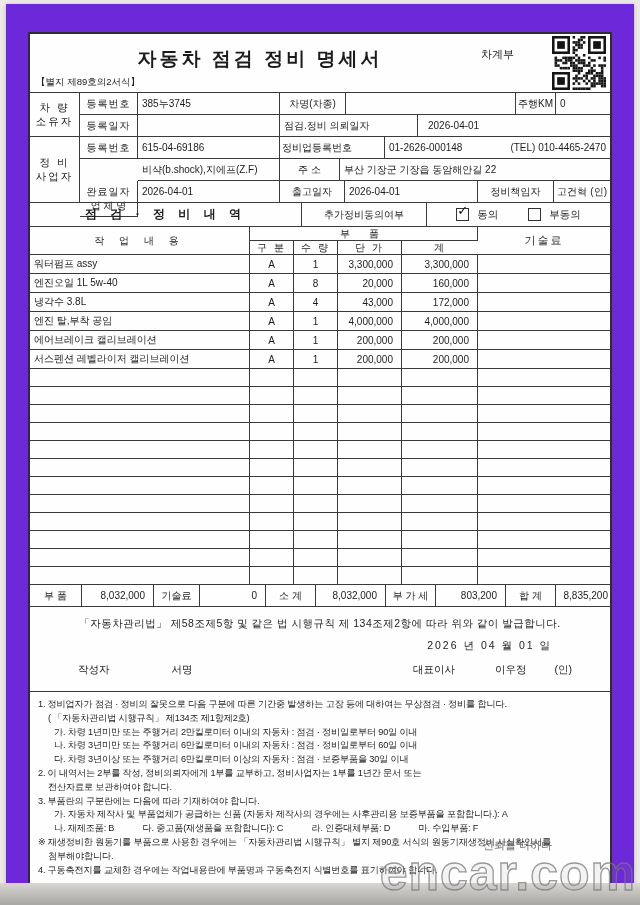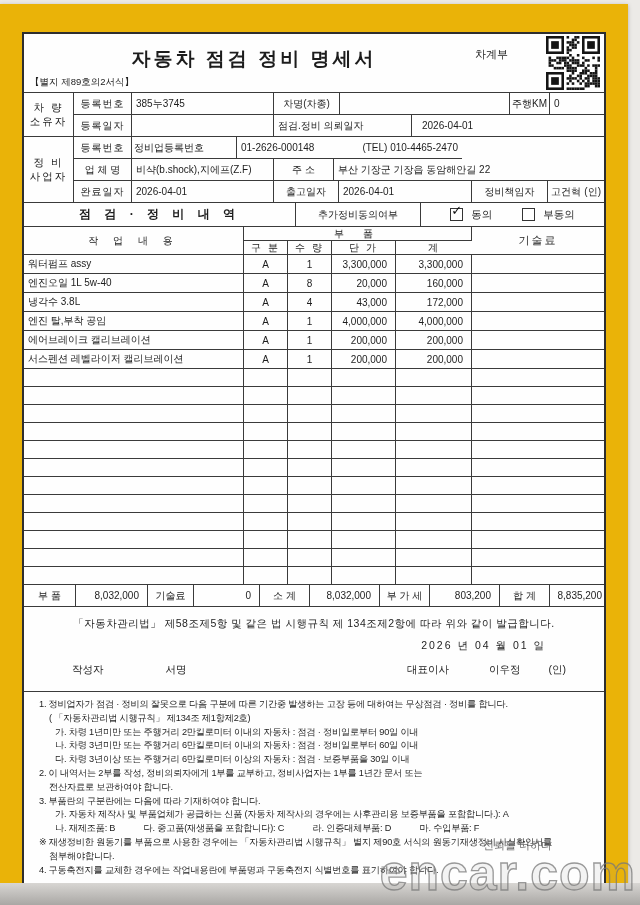--- a/index.html
+++ b/index.html
@@ -4,22 +4,22 @@
 <style>
   html,body{margin:0;padding:0;}
   body{
     width:640px;height:905px;position:relative;overflow:hidden;
     background:#eceae7;
     font-family:"Liberation Sans","DejaVu Sans",sans-serif;
     color:#1c1c1c;
   }
   .photo-bottom{position:absolute;left:0;right:0;bottom:0;height:22px;
     background:linear-gradient(#d8d6d3,#a9a7a4);}
-  .paper{position:absolute;left:0;top:4px;width:628px;height:886px;
-    background:#eab308;box-shadow:0 1px 4px rgba(0,0,0,.25);}
+  .paper{position:absolute;left:6px;top:4px;width:628px;height:886px;
+    background:#6d28d9;box-shadow:0 1px 4px rgba(0,0,0,.25);}
   .form{position:absolute;left:22px;top:28px;width:584px;height:854px;
     border:2px solid #2e2e2e;background:#fefefe;box-sizing:border-box;}
   .r{display:flex;}
   .c{border-right:1px solid #3a3a3a;border-bottom:1px solid #3a3a3a;
      display:flex;align-items:center;padding:0 4px;box-sizing:border-box;
      overflow:hidden;white-space:nowrap;font-size:10px;}
   .c:last-child{border-right:none;}
   .lbl{justify-content:center;letter-spacing:1px;}
   .ctr{justify-content:center;}
   .rgt{justify-content:flex-end;padding-right:8px;}
@@ -68,21 +68,21 @@
   .stmt{position:absolute;left:0;right:0;top:10px;text-align:center;letter-spacing:.5px;}
   .idate{position:absolute;right:58px;top:32px;letter-spacing:2px;}
   .sigrow{position:absolute;left:0;right:0;top:56px;display:flex;}
   .sigrow span{display:inline-block;}
   .s-writer{margin-left:48px;}
   .s-sign{margin-left:62px;}
   .s-ceo{margin-left:auto;margin-right:40px;}
   .s-name{margin-right:28px;}
   .s-seal{margin-right:38px;}
   
-  .notes{padding:6px 8px 0 15px;font-size:9.2px;line-height:13.8px;letter-spacing:-0.2px;}
+  .notes{padding:6px 8px 0 8px;font-size:9.2px;line-height:13.8px;letter-spacing:-0.2px;}
   .n0{margin-left:0;}
   .n1{margin-left:10px;}
   .n2{margin-left:16px;}
   .npre{white-space:pre;}
   
   .slogan{position:absolute;right:88px;top:838px;font-size:11px;color:#6a6a6a;z-index:5;}
   .wm{position:absolute;right:4px;top:844px;font-size:50px;font-weight:bold;
     letter-spacing:1px;z-index:6;color:rgba(150,150,150,0.10);
     -webkit-text-stroke:1.3px rgba(120,120,120,0.75);
     font-family:"Liberation Sans",sans-serif;}
@@ -267,28 +267,29 @@
     </div>
 
     <div class="block">
       <div class="sect" style="height:66px;">
         <span>정 비</span>
         <span>사업자</span>
       </div>
       <div class="rows">
         <div class="irow">
           <div class="c lbl" style="width:58px;">등록번호</div>
+          <div class="c" style="width:142px;">615-04-69186</div>
           <div class="c" style="width:105px;padding:0 2px;">정비업등록번호</div>
           <div class="c" style="width:225px;justify-content:space-between;">
             <span>01-2626-000148</span>
             <span>(TEL) 010-4465-2470</span>
           </div>
         </div>
         <div class="irow">
-          <div class="c lbl" style="width:58px;letter-spacing:0;">업 체 명</div>
+          <div class="c lbl" style="width:58px;letter-spacing:0;margin-top:36px;">업 체 명</div>
           <div class="c" style="width:142px;">비샥(b.shock),지에프(Z.F)</div>
           <div class="c ctr" style="width:60px;">주    소</div>
           <div class="c" style="width:270px;">부산 기장군 기장읍 동암해안길 22</div>
         </div>
         <div class="irow">
           <div class="c lbl" style="width:58px;">완료일자</div>
           <div class="c" style="width:142px;">2026-04-01</div>
           <div class="c ctr" style="width:65px;">출고일자</div>
           <div class="c" style="width:133px;">2026-04-01</div>
           <div class="c ctr" style="width:76px;">정비책임자</div>

